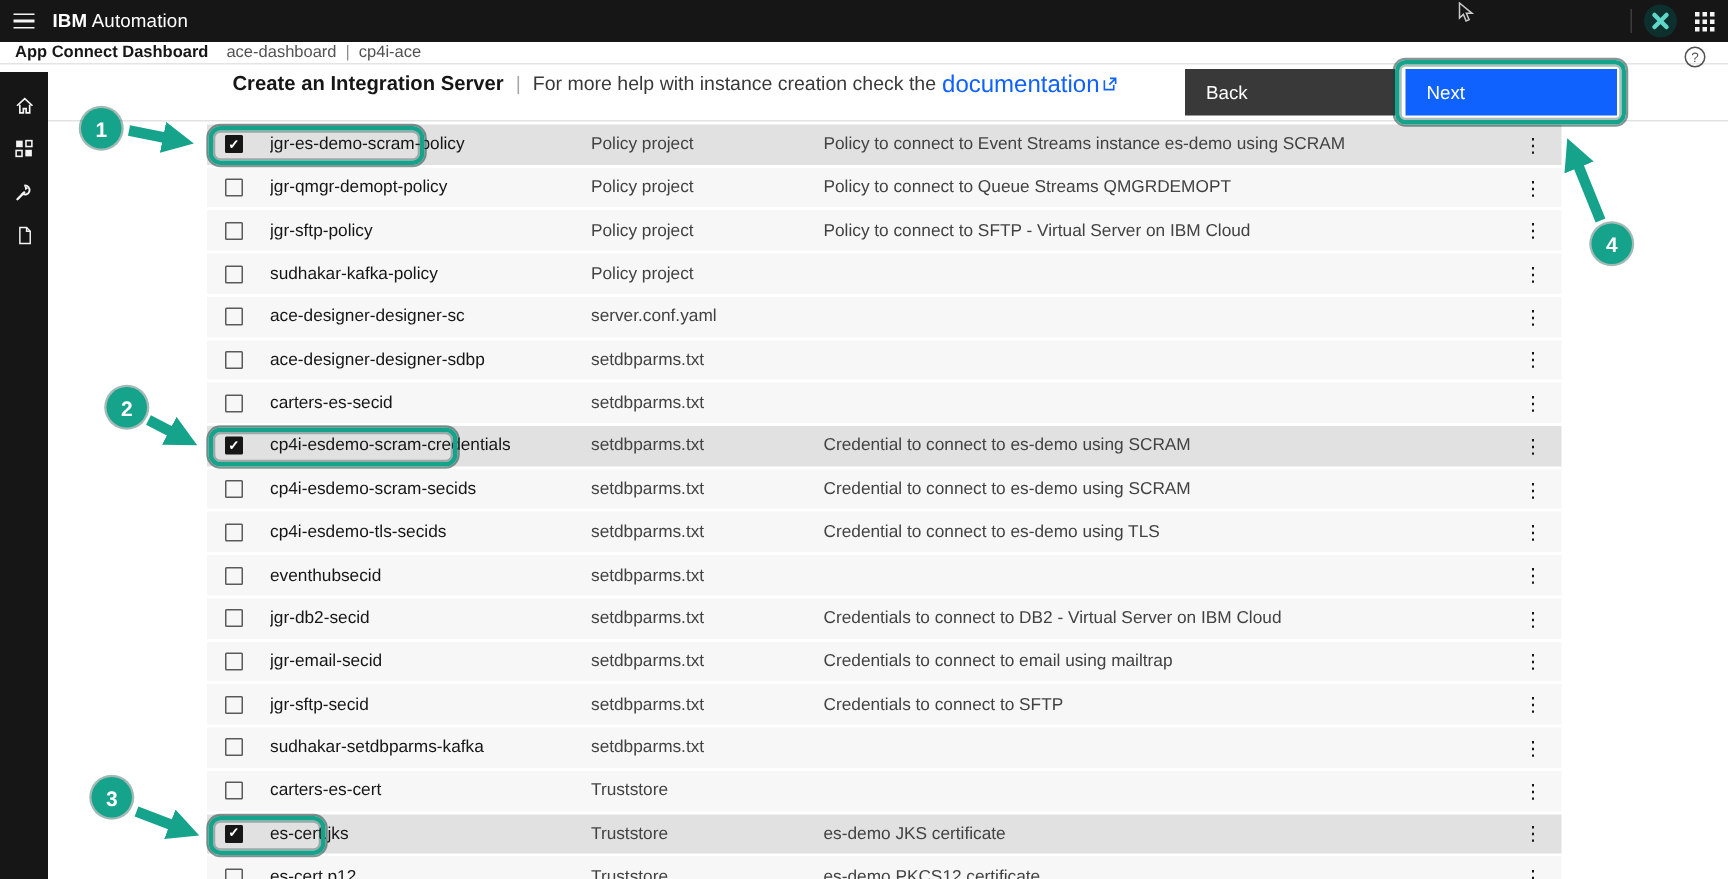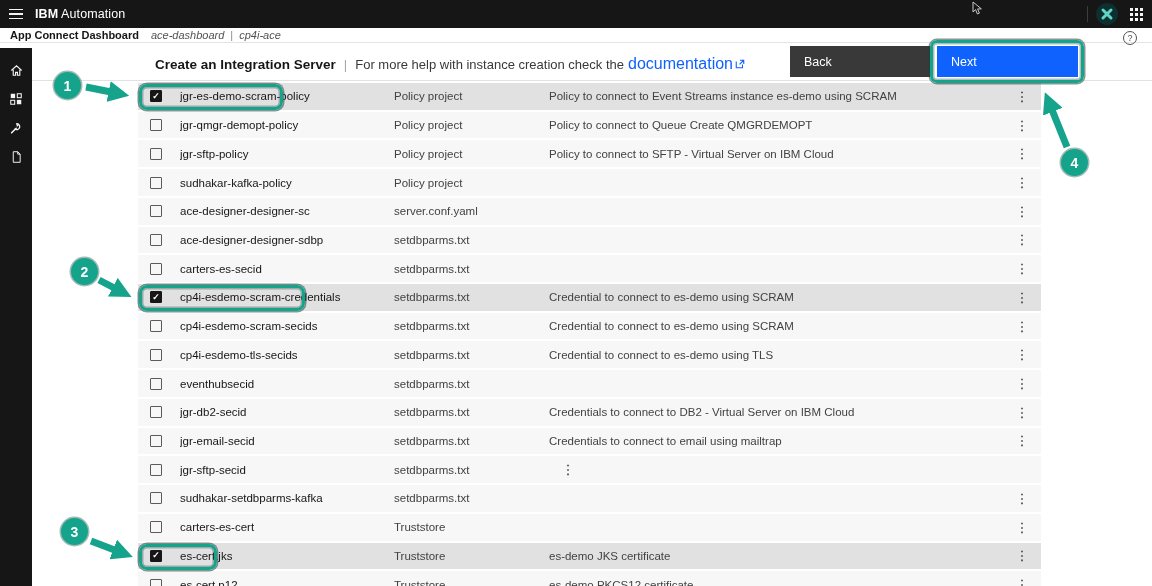--- a/index.html
+++ b/index.html
@@ -16,30 +16,30 @@
   .hdr-right{position:absolute;right:6px;top:0;height:28px;display:flex;align-items:center;gap:8px;}
   .hdr-divider{width:1px;height:16px;background:#3d3d3d;}
   .xbadge{width:22px;height:22px;border-radius:50%;background:#0d2f2e;display:flex;align-items:center;justify-content:center;cursor:pointer;}
   .appswitcher{width:20px;height:20px;display:grid;grid-template-columns:repeat(3,3px);grid-template-rows:repeat(3,3px);gap:2px;place-content:center;cursor:pointer;}
   .appswitcher i{background:#f4f4f4;width:3px;height:3px;}
   .cursor{position:absolute;left:972px;top:1px;z-index:50;}
 
   
   .crumbbar{position:absolute;left:0;top:28px;width:1152px;height:15px;background:#fff;border-bottom:1px solid #e4e4e4;display:flex;align-items:center;font-size:11px;}
   .crumbbar .app{font-weight:700;color:#161616;margin-left:10px;}
-  .crumbbar .sub{color:#525252;margin-left:12px;font-style:italic;}
+  .crumbbar .sub{color:#525252;margin-left:12px;}
   .crumbbar .sep{color:#8d8d8d;margin:0 6px;}
   .helpicon{position:absolute;right:15px;top:31px;width:14px;height:14px;border:1px solid #525252;border-radius:50%;color:#525252;font-size:9px;display:flex;align-items:center;justify-content:center;cursor:pointer;}
 
   
   .sidenav{position:absolute;left:0;top:48px;width:32px;height:538px;background:#161616;z-index:4;display:flex;flex-direction:column;align-items:center;padding-top:12px;gap:9px;}
   .navitem{width:32px;height:20px;display:flex;align-items:center;justify-content:center;cursor:pointer;}
 
   
-  .toolbar{position:absolute;left:32px;top:48px;width:1120px;height:33px;background:#fff;border-bottom:1px solid #e2e2e2;display:flex;align-items:center;padding-left:123px;}
+  .toolbar{position:absolute;left:32px;top:48px;width:1120px;height:33px;background:#fff;border-bottom:1px solid #e2e2e2;display:flex;padding-left:123px;}
   .ttl{font-size:13.5px;font-weight:700;color:#161616;}
   .ttl-sep{color:#a8a8a8;margin:0 8px;font-size:13px;}
   .ttl-help{font-size:13px;color:#393939;}
   .doclink{color:#0f62fe;font-size:16px;margin-left:4px;cursor:pointer;text-decoration:none;}
   .extlink{display:inline-block;margin-left:2px;vertical-align:1px;}
   .btn{position:absolute;height:31px;font-size:12.5px;color:#fff;display:flex;align-items:center;padding-left:14px;cursor:pointer;border:none;z-index:6;}
   .btn-back{left:790px;top:46px;width:140px;background:#393939;}
   .btn-next{left:937px;top:46px;width:141px;background:#0f62fe;}
 
   
@@ -158,21 +158,21 @@
       <span class="cell cell-type">Policy project</span>
       <span class="cell cell-desc">Policy to connect to Event Streams instance es-demo using SCRAM</span>
       <span class="kebab">⋮</span>
     </div>
       <div class="row">
       <span class="checkbox">
           <span class="check-glyph"></span>
         </span>
       <span class="cell cell-name">jgr-qmgr-demopt-policy</span>
       <span class="cell cell-type">Policy project</span>
-      <span class="cell cell-desc">Policy to connect to Queue Create QMGRDEMOPT</span>
+      <span class="cell cell-desc">Policy to connect to Queue Streams QMGRDEMOPT</span>
       <span class="kebab">⋮</span>
     </div>
       <div class="row">
       <span class="checkbox">
           <span class="check-glyph"></span>
         </span>
       <span class="cell cell-name">jgr-sftp-policy</span>
       <span class="cell cell-type">Policy project</span>
       <span class="cell cell-desc">Policy to connect to SFTP - Virtual Server on IBM Cloud</span>
       <span class="kebab">⋮</span>
@@ -266,20 +266,21 @@
       <span class="cell cell-type">setdbparms.txt</span>
       <span class="cell cell-desc">Credentials to connect to email using mailtrap</span>
       <span class="kebab">⋮</span>
     </div>
       <div class="row">
       <span class="checkbox">
           <span class="check-glyph"></span>
         </span>
       <span class="cell cell-name">jgr-sftp-secid</span>
       <span class="cell cell-type">setdbparms.txt</span>
+      <span class="cell cell-desc">Credentials to connect to SFTP</span>
       <span class="kebab">⋮</span>
     </div>
       <div class="row">
       <span class="checkbox">
           <span class="check-glyph"></span>
         </span>
       <span class="cell cell-name">sudhakar-setdbparms-kafka</span>
       <span class="cell cell-type">setdbparms.txt</span>
       <span class="cell cell-desc"></span>
       <span class="kebab">⋮</span>

